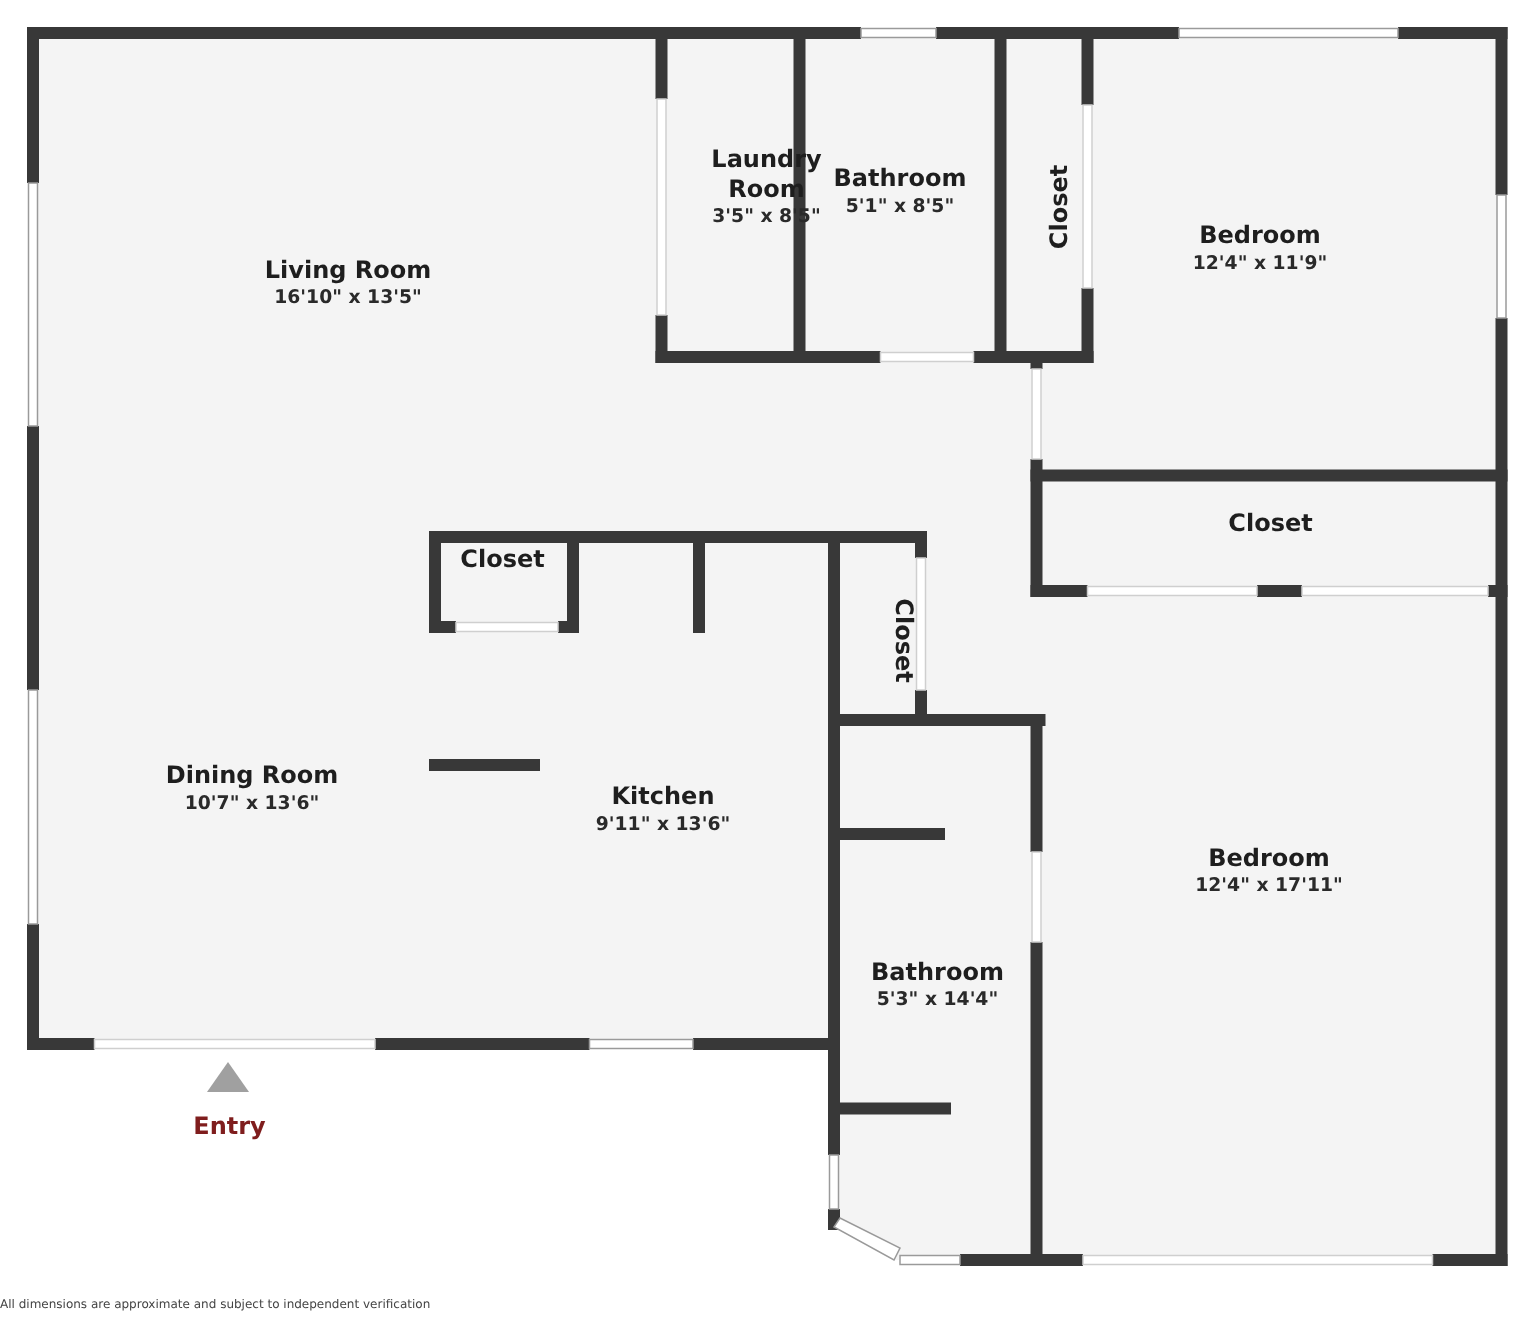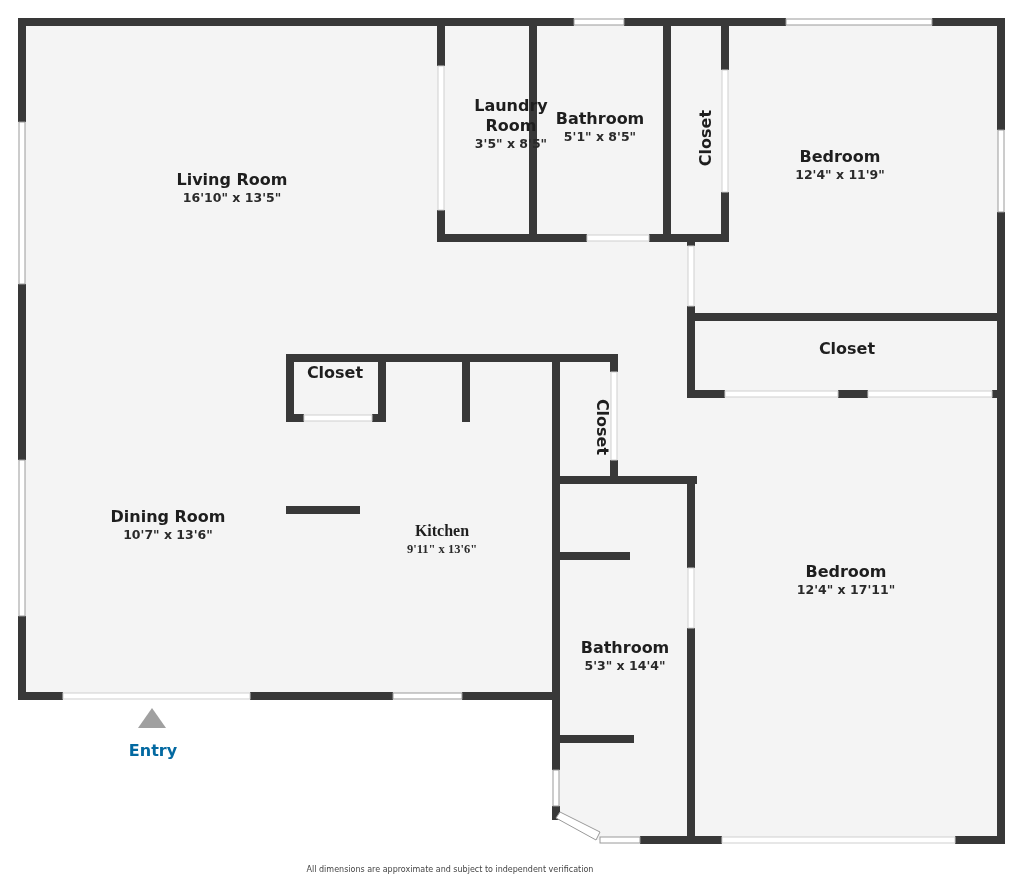--- a/index.html
+++ b/index.html
@@ -4,22 +4,22 @@
 <style>
   html, body { margin: 0; padding: 0; background: #ffffff; }
   body { width: 1024px; height: 881px; position: relative; overflow: hidden;
          font-family: "DejaVu Sans", "Liberation Sans", sans-serif; }
   #plan { position: absolute; left: 0; top: 0; }
   .label { position: absolute; text-align: center; color: #1e1e1e; transform: translate(-50%, 0); white-space: nowrap; }
   .room-name { font-weight: bold; font-size: 16px; line-height: 20px; display: block; }
   .room-dim { font-weight: bold; font-size: 12.5px; line-height: 16px; display: block; color: #2a2a2a; }
   .vert { transform: translate(-50%, -50%) rotate(-90deg); }
   .vert90 { transform: translate(-50%, -50%) rotate(90deg); }
-  .footer { position: absolute; left: 0; width: 900px; top: 865px; text-align: center; font-size: 8px; color: #444; }
-  .entry-label { position: absolute; font-weight: bold; font-size: 16px; color: #0369a1; transform: translate(-50%, 0); }
+  .footer { position: absolute; left: 0; width: 900px; top: 865px; font-size: 8px; color: #444; }
+  .entry-label { position: absolute; font-weight: bold; font-size: 16px; color: #7f1d1d; transform: translate(-50%, 0); }
 </style>
 </head>
 <body>
 
 <svg id="plan" width="1024" height="881" viewBox="0 0 1024 881">
 
   <g fill="#f4f4f4">
     <polygon points="20,20 1003,20 1003,840 640,840 596,840 556,818 556,698 20,698"></polygon>
   </g>
 
@@ -144,21 +144,21 @@
 
 <div class="label vert90" style="left:602px; top:427px;">
   <span class="room-name">Closet</span>
 </div>
 
 <div class="label" style="left:168px; top:507px;">
   <span class="room-name">Dining Room</span>
   <span class="room-dim">10'7" x 13'6"</span>
 </div>
 
-<div class="label" style="left:442px; top:521px;font-family:Liberation Serif, serif;">
+<div class="label" style="left:442px; top:521px;">
   <span class="room-name">Kitchen</span>
   <span class="room-dim">9'11" x 13'6"</span>
 </div>
 
 <div class="label" style="left:625px; top:638px;">
   <span class="room-name">Bathroom</span>
   <span class="room-dim">5'3" x 14'4"</span>
 </div>
 
 <div class="label" style="left:846px; top:562px;">

